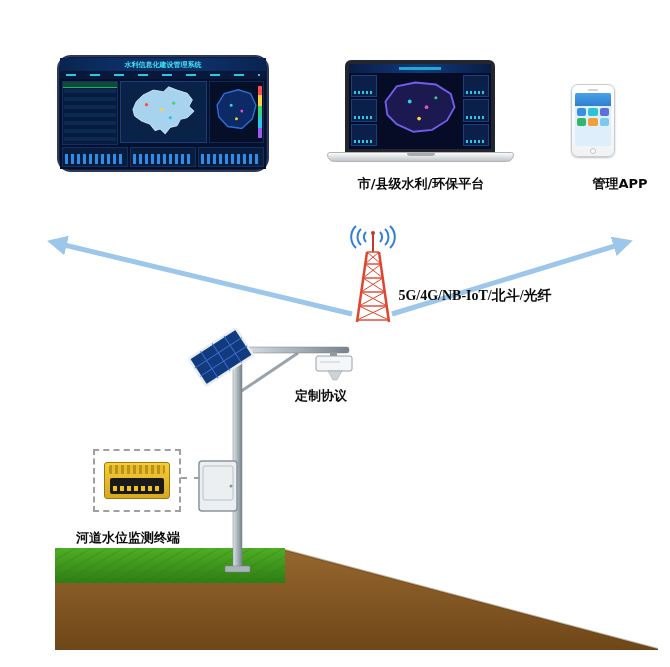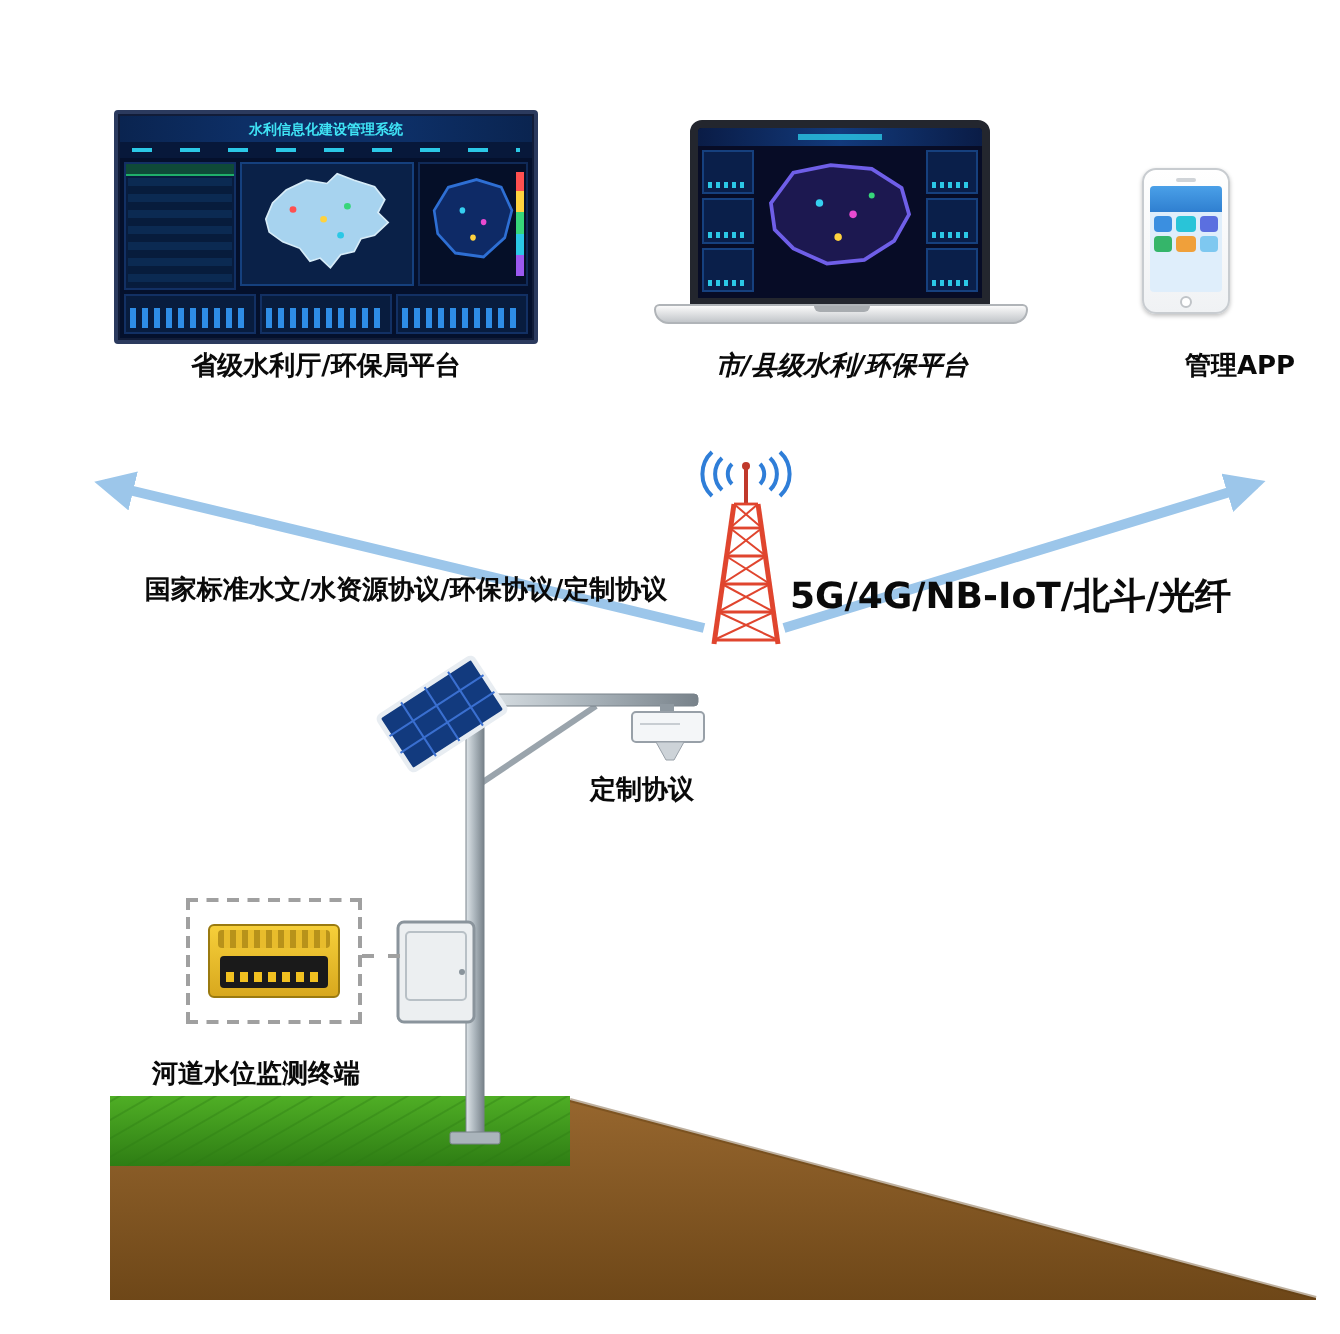--- a/index.html
+++ b/index.html
@@ -8,21 +8,21 @@
     position:relative; width:670px; height:667px; background:#ffffff;
     font-family:"DejaVu Sans","Liberation Sans",sans-serif; overflow:hidden;
   }
   .lbl {
     position:absolute; font-weight:bold; color:#0a0a0a; font-size:13px;
     text-align:center; white-space:nowrap; line-height:1.2;
   }
 
   
   .monitor { position:absolute; left:57px; top:55px; width:212px; height:117px;
-    background:#111c38; border:2px solid #2b3a5e; border-radius:2px;text-decoration:underline; }
+    background:#111c38; border:2px solid #2b3a5e; border-radius:14px;text-decoration:underline; }
   .m-screen { position:absolute; inset:1px; background:#04102c; overflow:hidden; }
   .m-topbar { position:absolute; top:0; left:0; right:0; height:13px;
     background:linear-gradient(90deg,#0a2450,#0d2f66 30%,#0d2f66 70%,#0a2450); }
   .m-title { position:absolute; top:1px; left:18%; width:64%; height:12px; line-height:12px;
     text-align:center; color:#3fe3f5; font-size:7px; font-weight:bold; overflow:hidden; white-space:nowrap; }
   .m-nav { position:absolute; top:13px; left:0; right:0; height:8px; background:#07183a; }
   .m-nav i { display:block; margin:3px 6px 0; height:2px;
     background:repeating-linear-gradient(90deg,#2bc8e6 0 10px,transparent 10px 24px); }
   .m-table { position:absolute; top:23px; left:2px; width:56px; bottom:24px;
     background:#081c3e; border:1px solid #123064; }
@@ -213,21 +213,20 @@
         </svg>
         <i class="legend"></i>
       </div>
       <div class="m-bottom">
         <i></i>
         <i></i>
         <i></i>
       </div>
     </div>
   </div>
-  <div class="lbl" style="left:57px; top:176px; width:212px;">省级水利厅/环保局平台</div>
 
   <div class="l-screen">
     <div class="l-head"></div>
     <div class="l-col left">
         <i></i>
         <i></i>
         <i></i>
       </div>
     <div class="l-col right">
         <i></i>
@@ -240,41 +239,40 @@
         <circle cx="34" cy="28" r="2" fill="#35d0f0"></circle>
           <circle cx="52" cy="34" r="2" fill="#e84ad0"></circle>
         <circle cx="44" cy="46" r="2" fill="#ffd23e"></circle>
           <circle cx="62" cy="24" r="1.6" fill="#37d67a"></circle>
       </svg>
     </div>
   </div>
   <div class="l-base">
     <div class="l-notch"></div>
   </div>
-  <div class="lbl" style="left:330px; top:176px; width:182px;font-style:italic;">市/县级水利/环保平台</div>
+  <div class="lbl" style="left:330px; top:176px; width:182px;">市/县级水利/环保平台</div>
 
   <div class="phone">
     <div class="p-speaker"></div>
     <div class="p-screen">
       <div class="p-banner"></div>
       <div class="p-icons">
         <i></i>
           <i></i>
         <i></i>
           <i></i>
         <i></i>
           <i></i>
       </div>
     </div>
     <div class="p-home"></div>
   </div>
   <div class="lbl" style="left:580px; top:176px; width:80px;">管理APP</div>
 
-  <div class="lbl" style="left:48px; top:288px; width:310px;">国家标准水文/水资源协议/环保协议/定制协议</div>
-  <div class="lbl" style="left:395px; top:288px; width:160px; font-size:18px;">5G/4G/NB-IoT/北斗/光纤</div>
+  <div class="lbl" style="left:395px; top:288px; width:160px; font-size:14px;font-family:Liberation Serif, serif;">5G/4G/NB-IoT/北斗/光纤</div>
 
   <div class="lbl" style="left:288px; top:388px; width:66px;">定制协议</div>
 
   <div class="dash-link"></div>
   <div class="dash-box">
     <div class="rtu-body">
       <div class="rtu-top"></div>
       <div class="rtu-front">
         <div class="rtu-ports"></div>
       </div>

